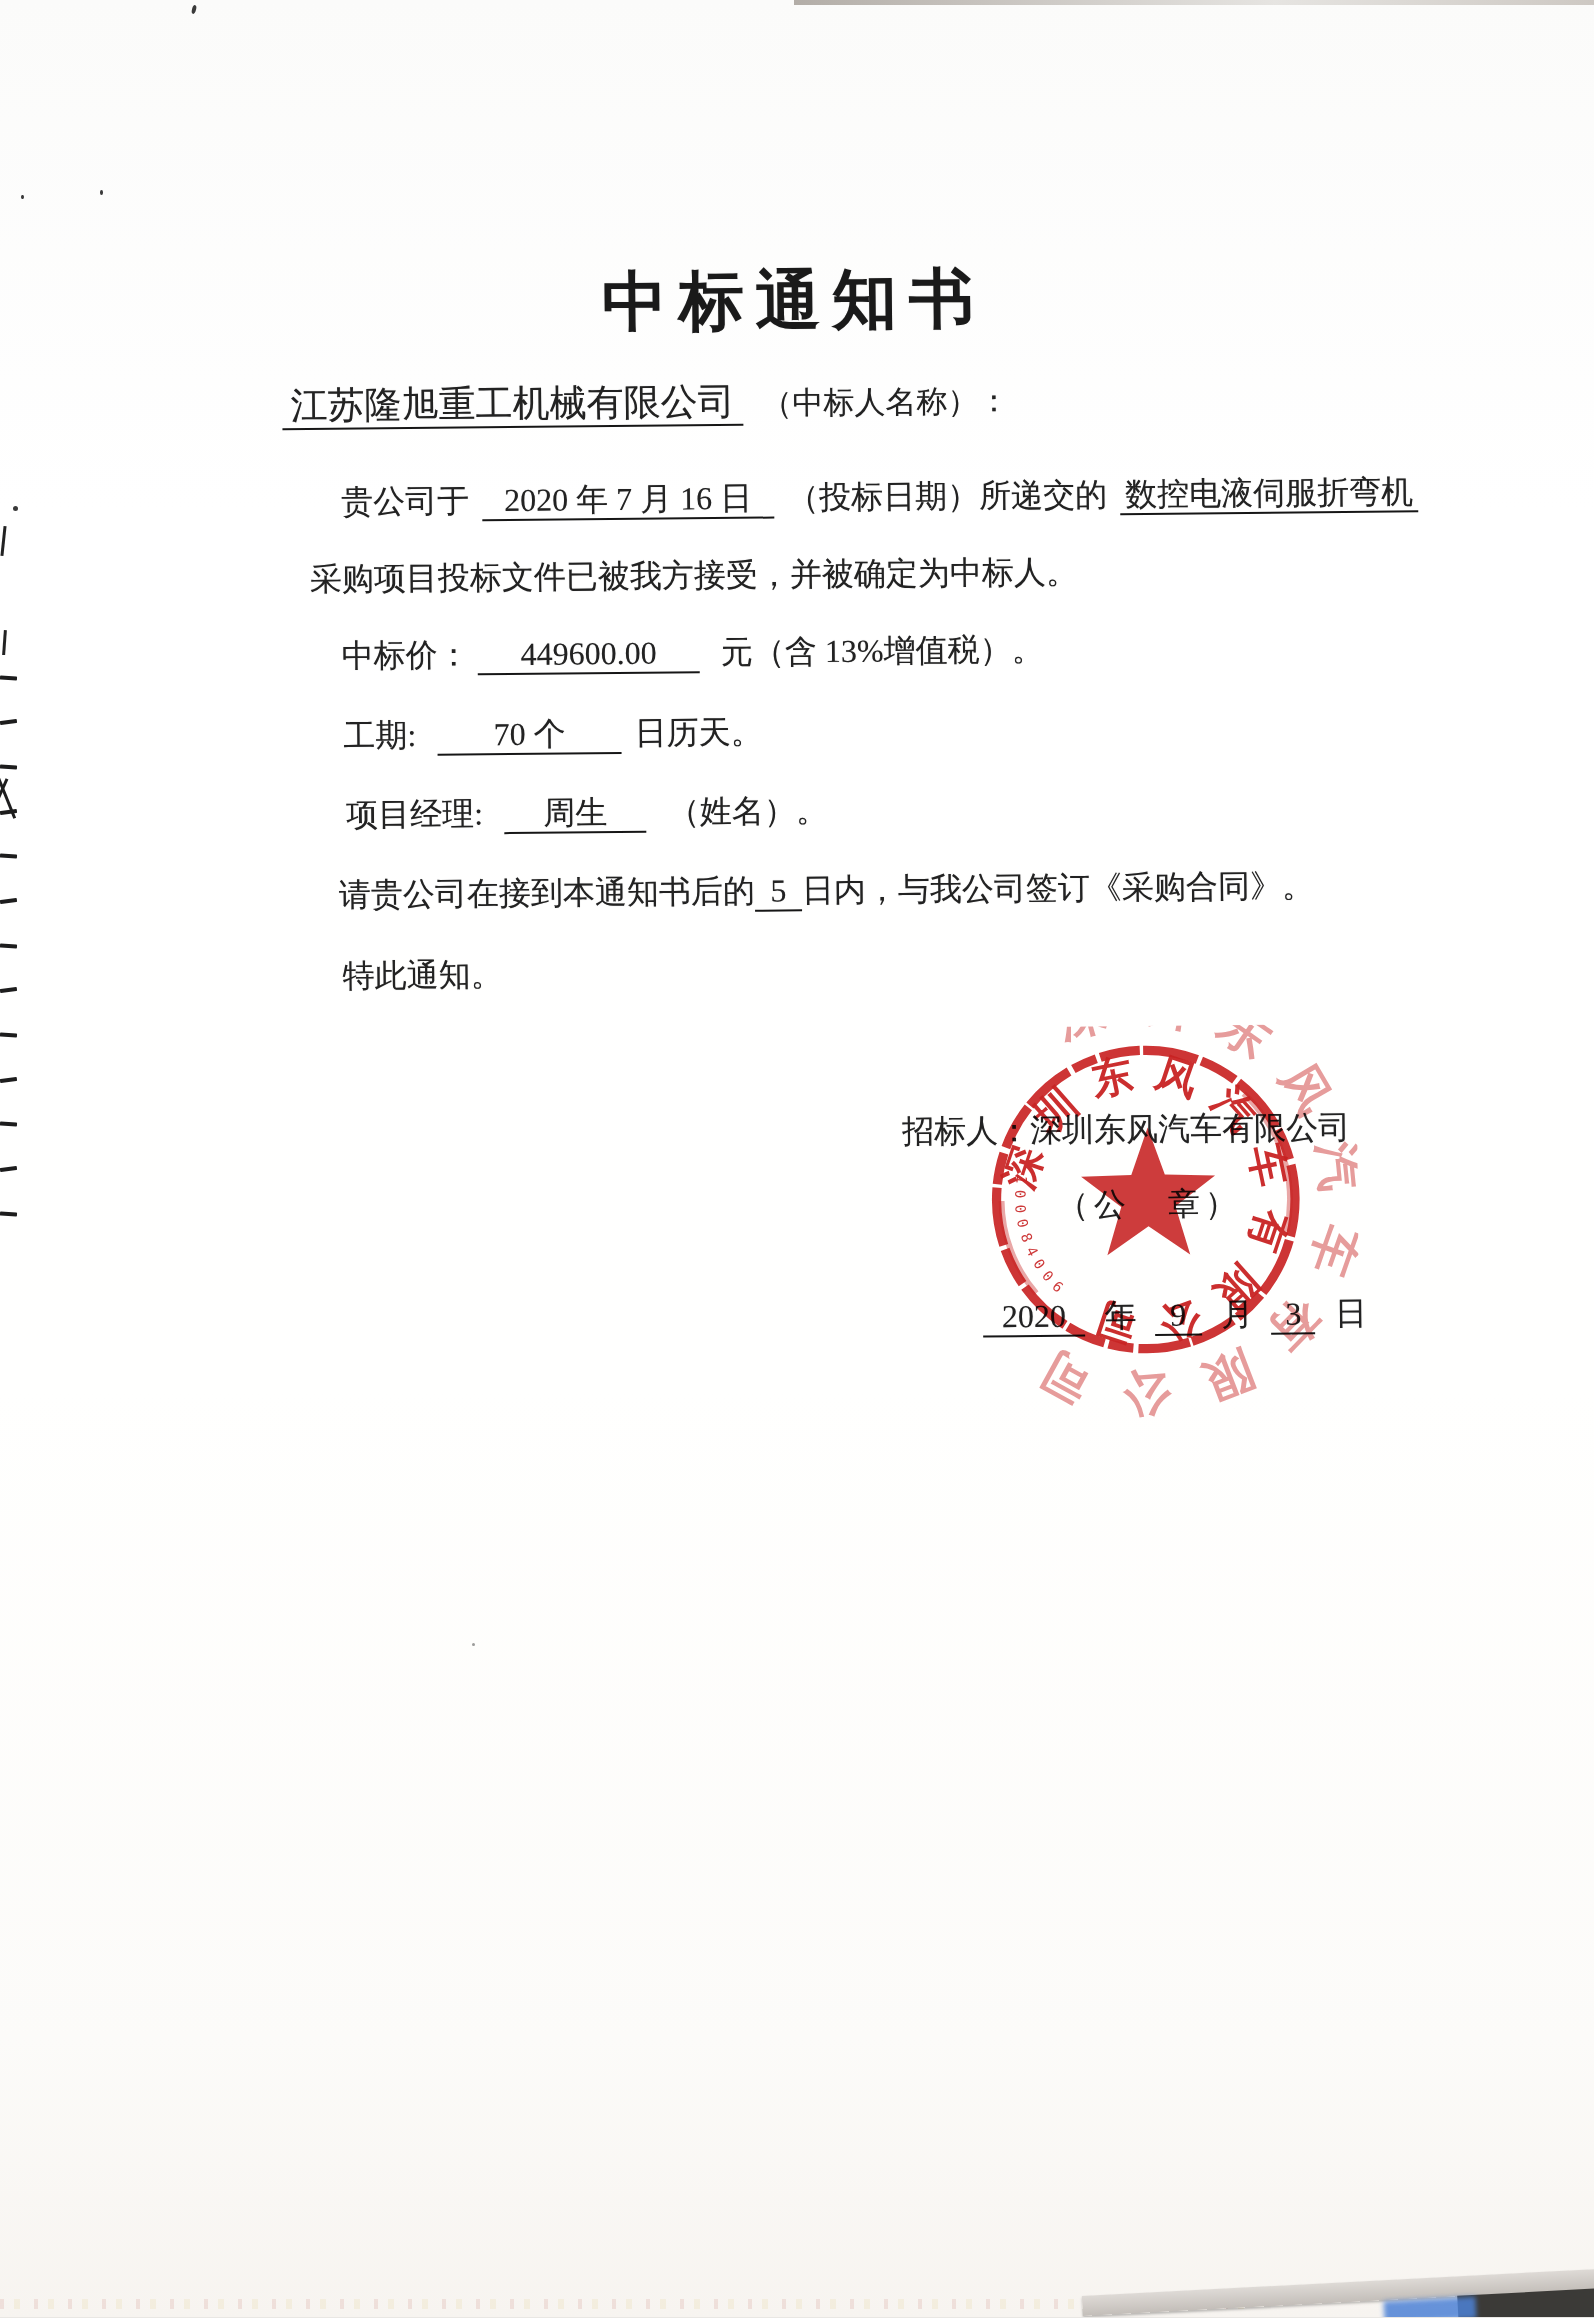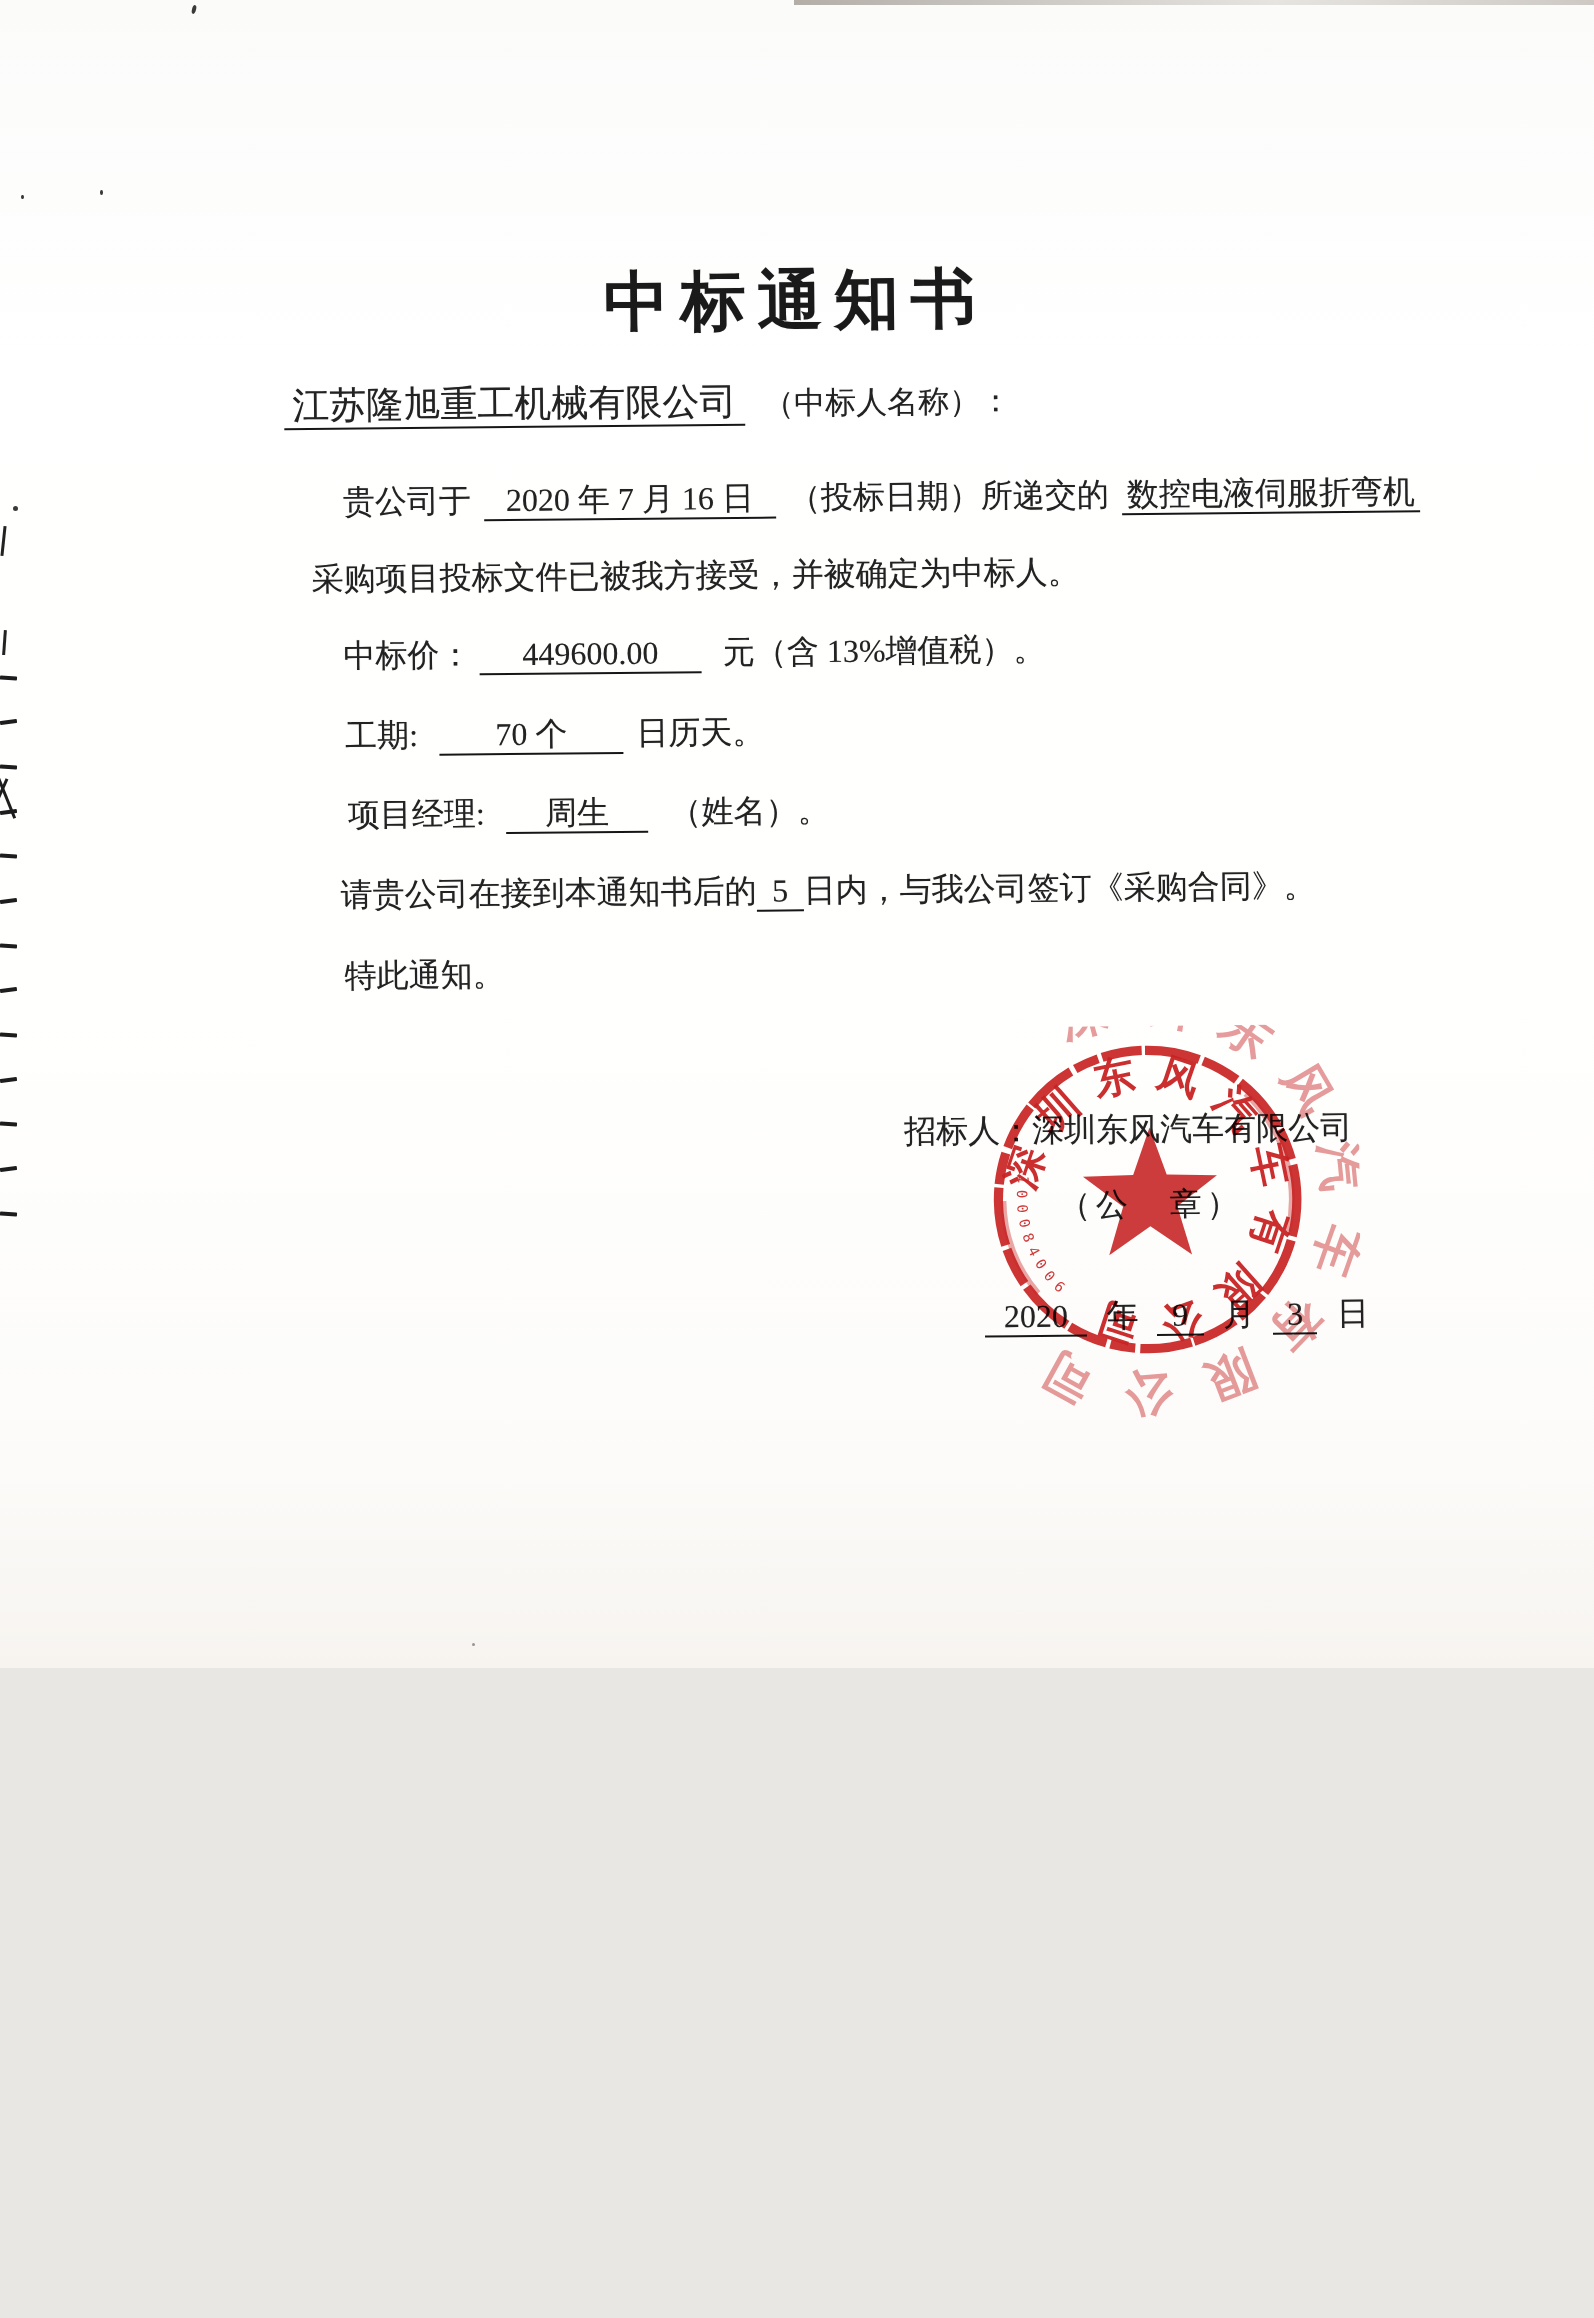--- a/index.html
+++ b/index.html
@@ -1,17 +1,17 @@
 <!DOCTYPE html>
 <html style="font-size:13.4px"><head>
 <meta charset="utf-8">
 <style>
   html,body{margin:0;padding:0;background:#e9e7e4;}
   .page{
-    position:relative;width:1595px;height:1668px;overflow:hidden;
+    position:relative;width:1595px;height:2317px;overflow:hidden;
     background:linear-gradient(180deg,#fbfbfa 0%,#ffffff 22%,#fffffe 60%,#fcfbf9 88%,#f7f4f0 100%);
     font-family:"Liberation Serif","DejaVu Serif",serif;
     color:#1e1e1e;
   }
   .content{position:absolute;inset:0;transform:rotate(-0.55deg);transform-origin:52% 30%;}
   .line{position:absolute;white-space:nowrap;font-size:32px;color:#222;
         text-shadow:0 0 0.8px rgba(20,20,20,.35);}
   .title{left:0;top:256px;width:100%;text-align:center;font-size:65px;font-weight:700;
          letter-spacing:11.7px;color:#1a1a1a;}
   .u{display:inline-block;border-bottom:2.5px solid #161616;text-align:center;line-height:1.2;}

